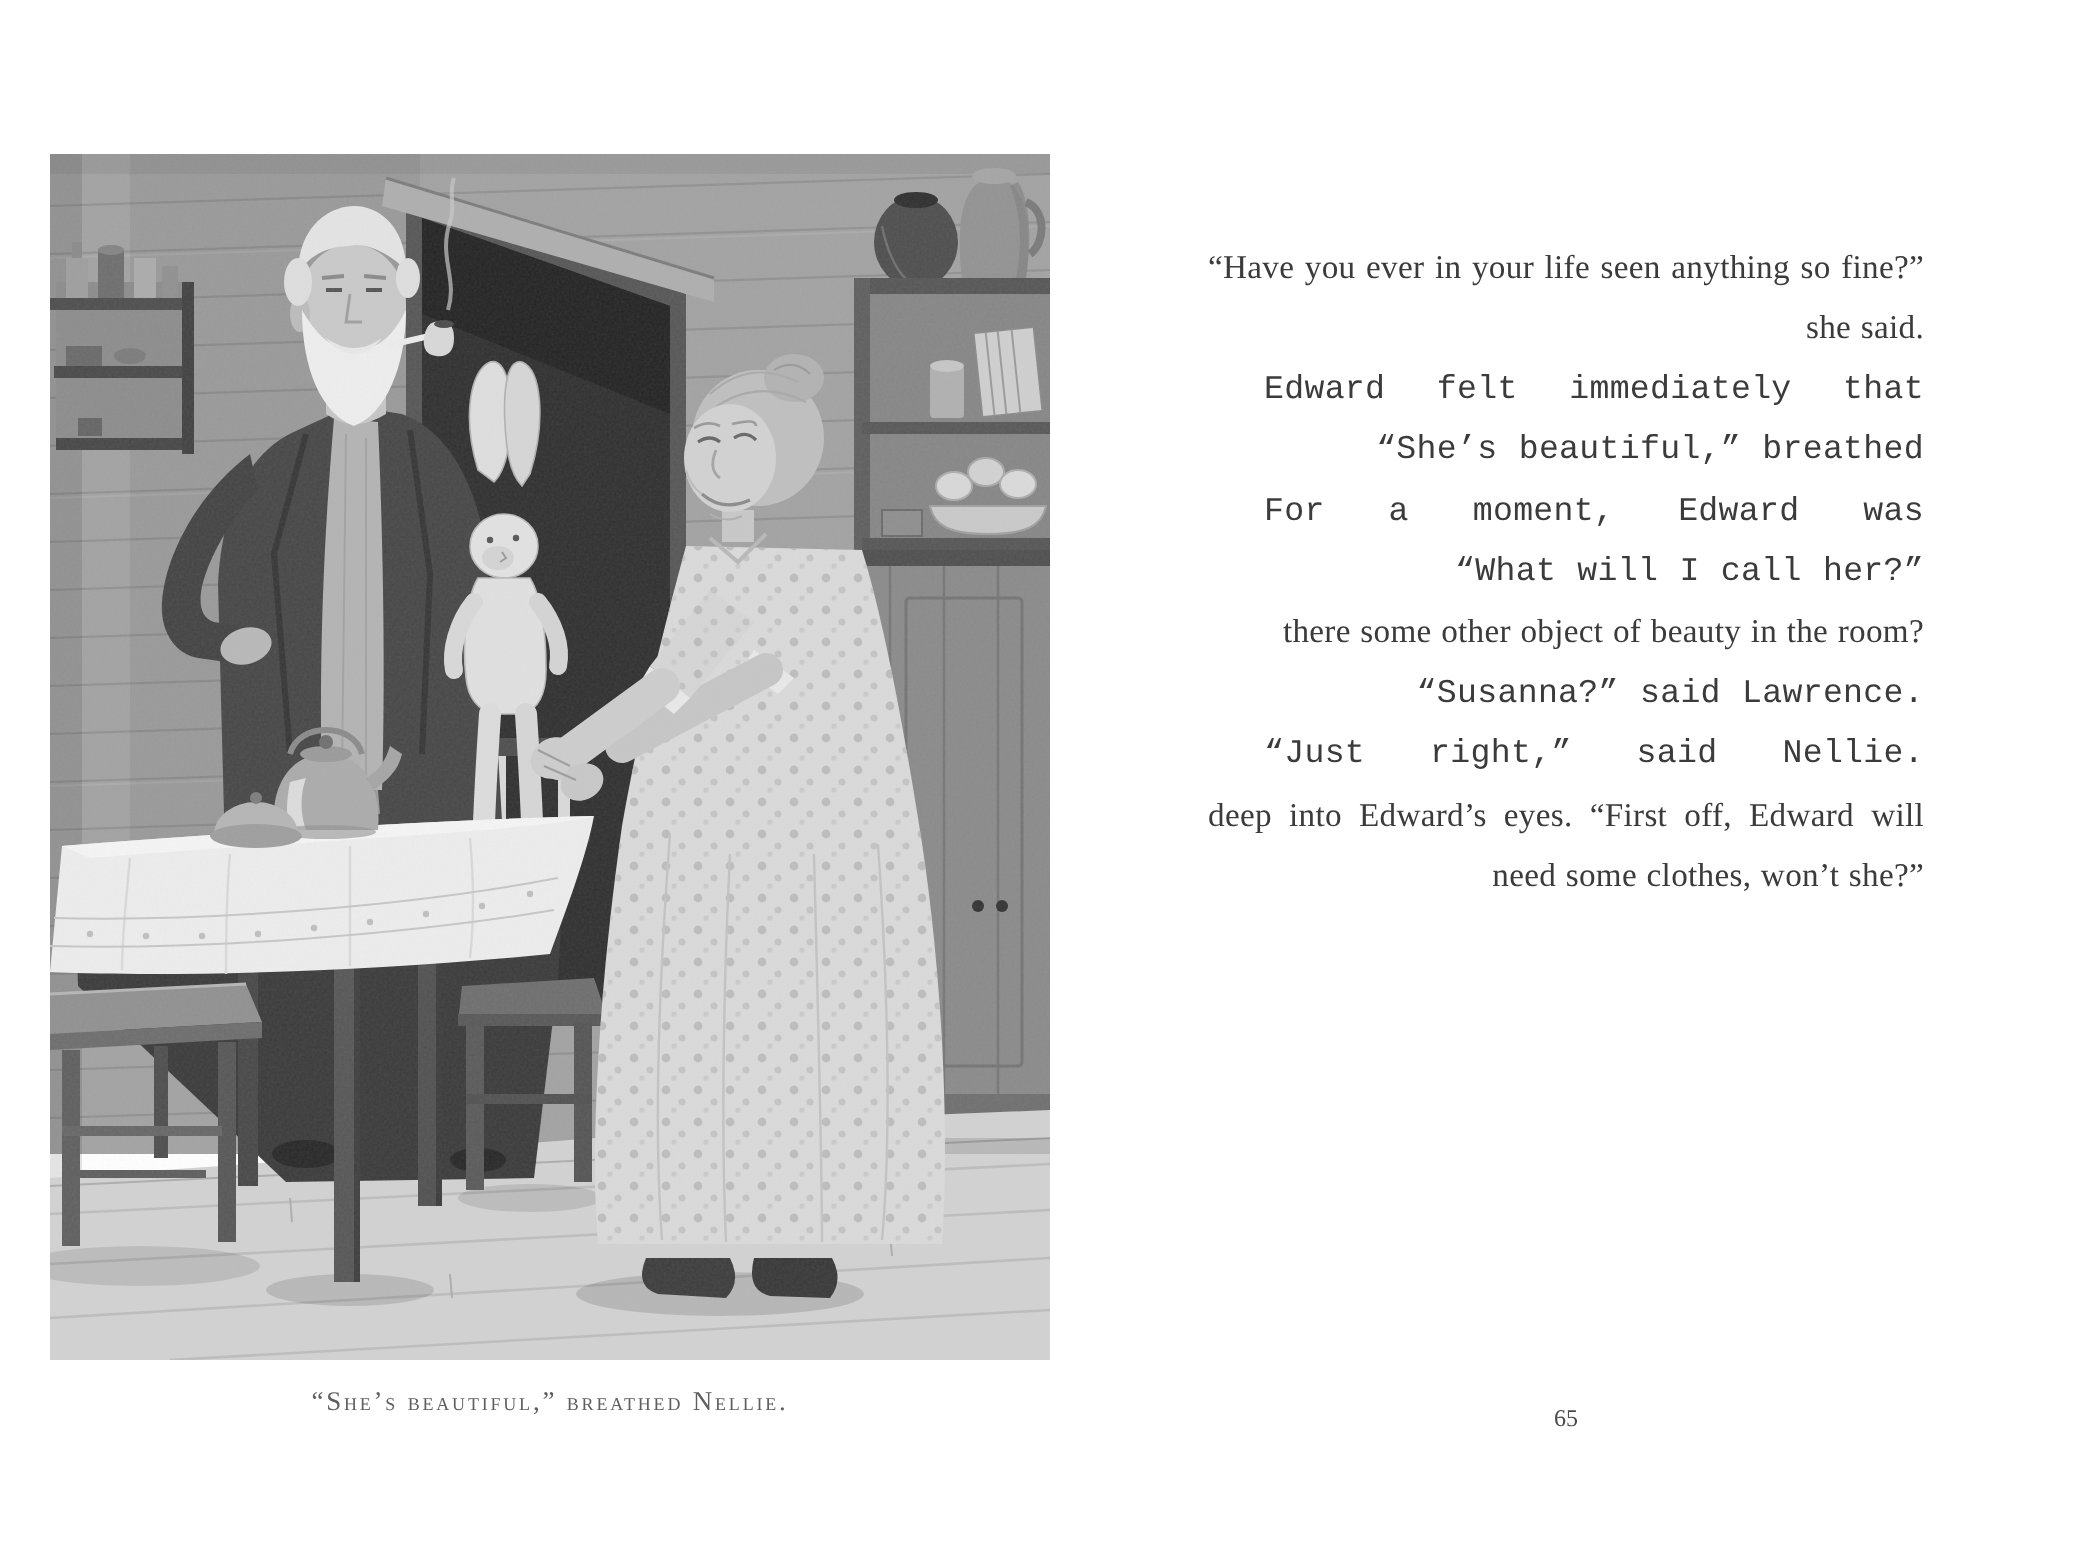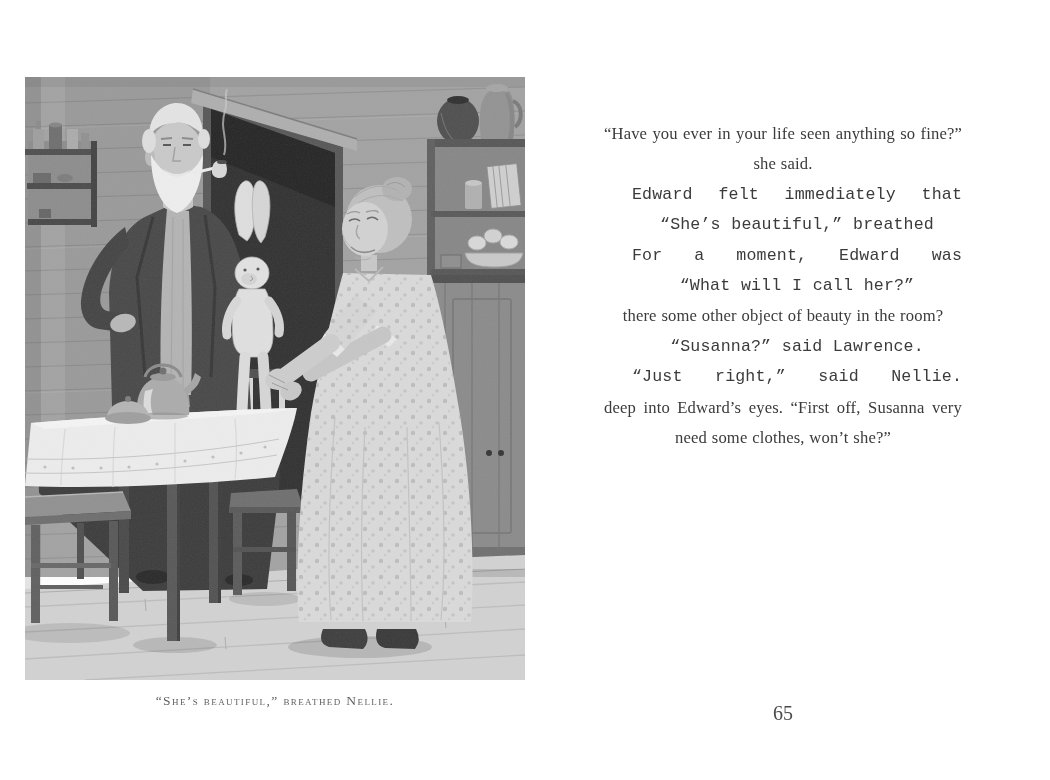--- a/index.html
+++ b/index.html
@@ -6,25 +6,25 @@
   .page{position:relative;width:1050px;height:780px;background:#ffffff;overflow:hidden;
         font-family:"Liberation Serif", serif;}
   .illustration{position:absolute;left:25px;top:77px;width:500px;margin:0;}
   .illustration svg{display:block;width:500px;height:603px;}
   .illustration figcaption{
     margin-top:13px;width:500px;text-align:center;
     font-variant:small-caps;font-size:13.5px;letter-spacing:1.4px;color:#5f5f5f;
   }
   .text-column{position:absolute;left:604px;top:79px;width:358px;margin-top:40px;}
   .line{height:30.4px;line-height:30.4px;font-size:16.6px;color:#3b3b3b;
-        letter-spacing:.15px;word-spacing:.5px;overflow:hidden;text-align:center;}
+        letter-spacing:.15px;word-spacing:.5px;overflow:hidden;text-align:right;}
   .line.just{text-align:justify;text-align-last:justify;}
   .line.ind{text-indent:28px;font-family:Liberation Mono, monospace;}
   .page-number{position:absolute;left:604px;top:702px;width:358px;text-align:center;
-        font-size:20px;color:#4a4a4a;}
+        font-size:12px;color:#4a4a4a;}
 </style>
 </head>
 <body>
 
 <div class="page" style="--wall: #a2a2a2; --doorway: #303030; --floor: #d2d2d2; --tablecloth: #ededed; --coat: #474747; --dress: #dadada;">
 
   <figure class="illustration">
     <svg viewBox="0 0 500 603" aria-hidden="true">
       <defs>
         <pattern id="floral" patternUnits="userSpaceOnUse" width="16" height="16">
@@ -313,18 +313,18 @@
   <div class="text-column">
       <div class="line just">“Have you ever in your life seen anything so fine?”</div>
       <div class="line">she said.</div>
       <div class="line just ind">Edward felt immediately that Nellie was a very</div>
       <div class="line ind">“She’s beautiful,” breathed Nellie.</div>
       <div class="line just ind">For a moment, Edward was confused. Was</div>
       <div class="line ind">“What will I call her?”</div>
       <div class="line">there some other object of beauty in the room?</div>
       <div class="line ind">“Susanna?” said Lawrence.</div>
       <div class="line just ind">“Just right,” said Nellie. “Edward.” She looked</div>
-      <div class="line just">deep into Edward’s eyes. “First off, Susanna very</div>
+      <div class="line just">deep into Edward’s eyes. “First off, Edward will</div>
       <div class="line">need some clothes, won’t she?”</div>
     </div>
 
   <div class="page-number">65</div>
 </div>
 
 </body></html>

